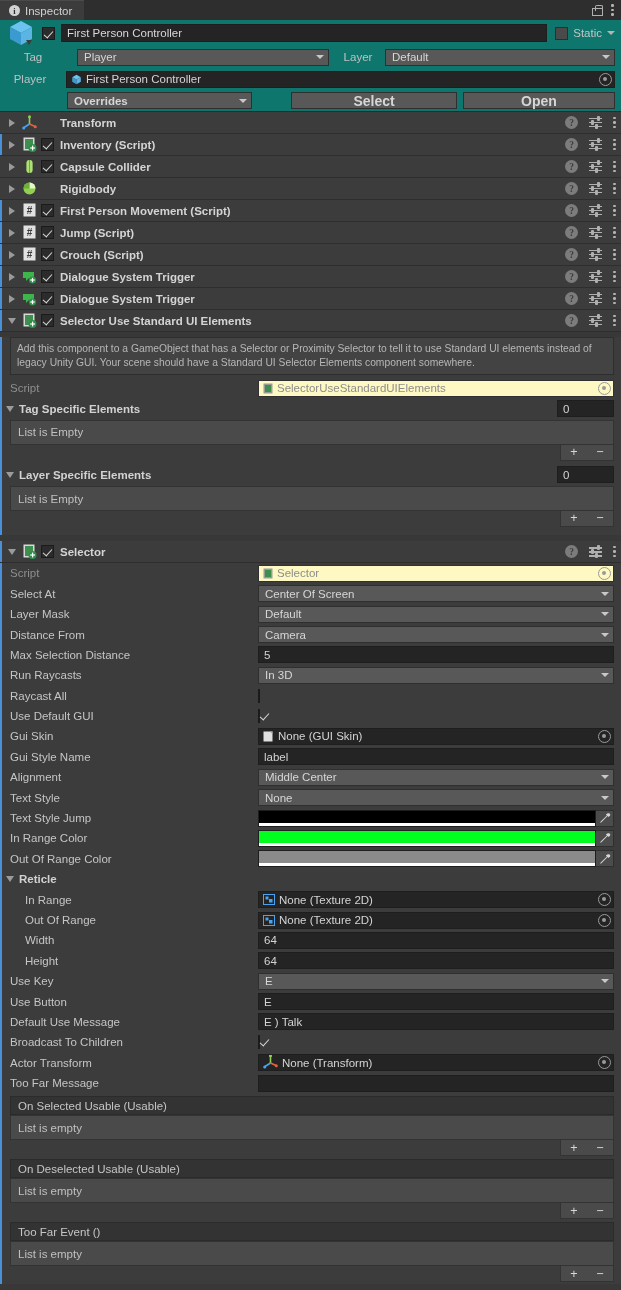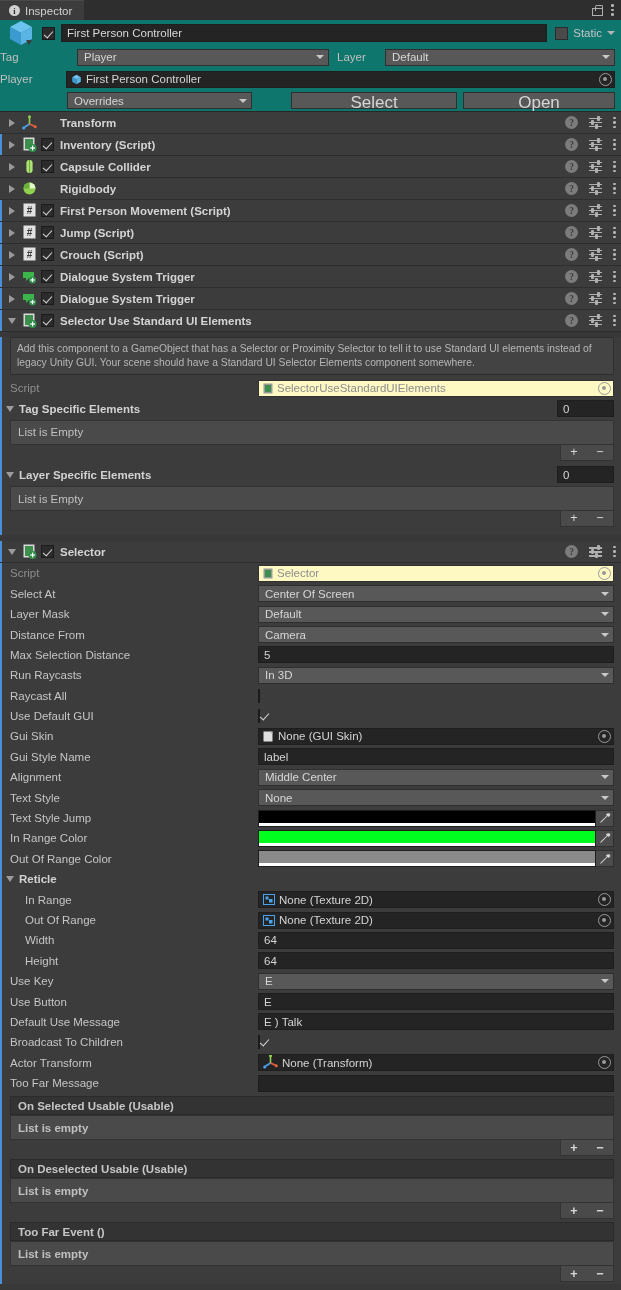--- a/index.html
+++ b/index.html
@@ -66,21 +66,21 @@
   }
   .static-wrap { display: flex; align-items: center; gap: 5px; margin-left: 8px; }
   .static-box { width: 13px; height: 13px; background: #4a4a4a; border: 1px solid #2c2c2c; }
   .static-lbl { color: #c4c4c4; font-size: 11.5px; }
   .caret-dn {
     width: 0; height: 0; border-left: 4px solid transparent; border-right: 4px solid transparent;
     border-top: 4.5px solid #b4b4b4;
   }
 
   .hdr-row2 { display: flex; align-items: center; height: 22px; padding: 0 6px 0 0; }
-  .lbl-r { color: #c0c0c0; font-size: 11.5px; text-align: left; }
+  .lbl-r { color: #c0c0c0; font-size: 11.5px; text-align: center; }
   .dd {
     background: #585858; border: 1px solid #2f2f2f; height: 17px;
     display: flex; align-items: center; padding: 0 4px 0 6px; color: #d6d6d6;
     font-size: 11.5px; position: relative; overflow:hidden; white-space: nowrap;
   }
   .dd .arrow { margin-left: auto; width: 0; height: 0;
     border-left: 4px solid transparent; border-right: 4px solid transparent;
     border-top: 4.5px solid #c8c8c8; }
 
   .hdr-row3 { display: flex; align-items: center; height: 22px; padding: 0 6px 0 0; }
@@ -90,25 +90,25 @@
     overflow: hidden; white-space: nowrap;
   }
   .objfield.dim { color: #8d8d8d; background: #fef9c3; border-color:#313131;}
   .obj-pick {
     margin-left: auto; width: 13px; height: 13px; border-radius: 50%;
     border: 1.4px solid #9a9a9a; position: relative; flex: none;
   }
   .obj-pick:after { content:""; position:absolute; left:3.2px; top:3.2px; width:4px; height:4px;
     border-radius:50%; background:#9a9a9a; }
 
-  .hdr-row4 { display: flex; align-items: center; height: 21px; gap: 6px; padding: 0 6px 0 0; }
+  .hdr-row4 { display: flex; align-items: center; height: 21px; gap: 6px; padding: 0 6px 0 0; font-weight: bold; }
   .btn {
     background: #585858; border: 1px solid #2f2f2f; height: 17px;
     display: flex; align-items: flex-start; justify-content: center; color: #d6d6d6;
-    font-size: 17px;
+    font-size: 14px;
   }
   .sep { height: 1px; background: #282828; }
 
   
   .comp {
     height: 22px; background: #3c3c3c; display: flex; align-items: center;
     border-bottom: 1px solid #2e2e2e; position: relative; padding-right: 5px;
   }
   .ovr-bar { position: absolute; left: 0; top: 0; bottom: 0; width: 2px; background: #4a90d9; }
   .foldout {
@@ -179,21 +179,21 @@
   .rlist-foot { display: flex; justify-content: flex-end; }
   .rl-btns {
     background: #4a4a4a; border: 1px solid #333333; border-top: none;
     height: 16px; width: 54px; display: flex; align-items: center; justify-content: space-around;
     color: #d8d8d8; font-size: 12.5px; line-height: 1;
   }
   .ev-head {
     background: #333333; border: 1px solid #2b2b2b; height: 19px; display:flex;
     align-items:center; padding-left: 7px; color: #c6c6c6; font-size: 11.5px;
   }
-  .ev-wrap { margin: 3px 7px 0 10px; font-weight: bold; }
+  .ev-wrap { margin: 3px 7px 0 10px; }
 
   .section-gap { height: 6px; background: #383838; }
 </style>
 </head>
 <body>
 
 <div class="app">
 
   <div class="tabbar">
     <div class="tab">

